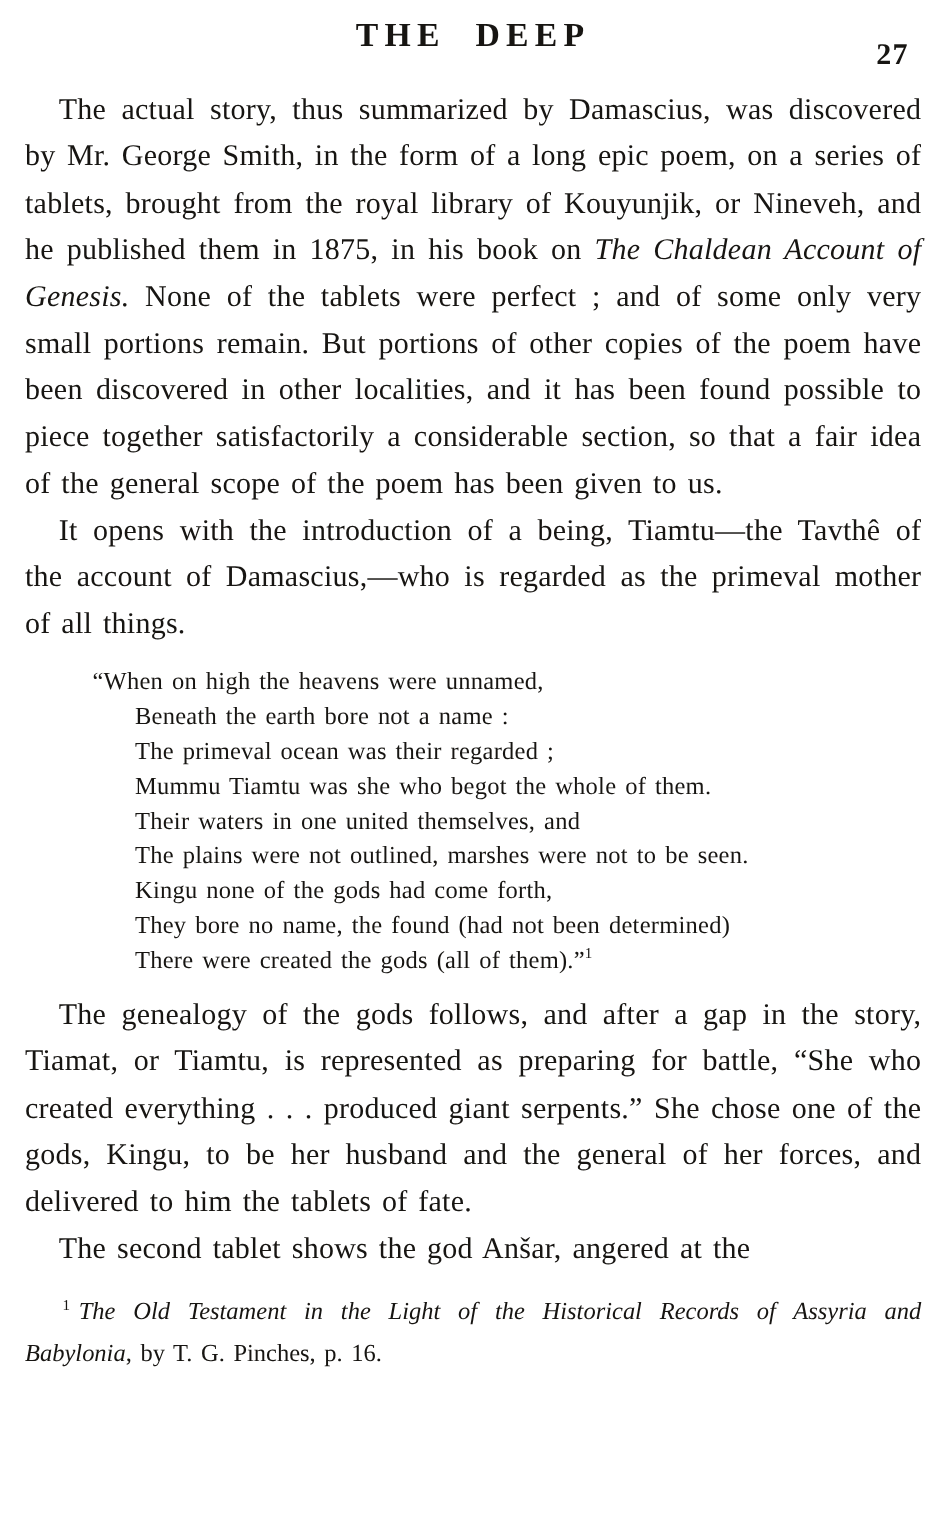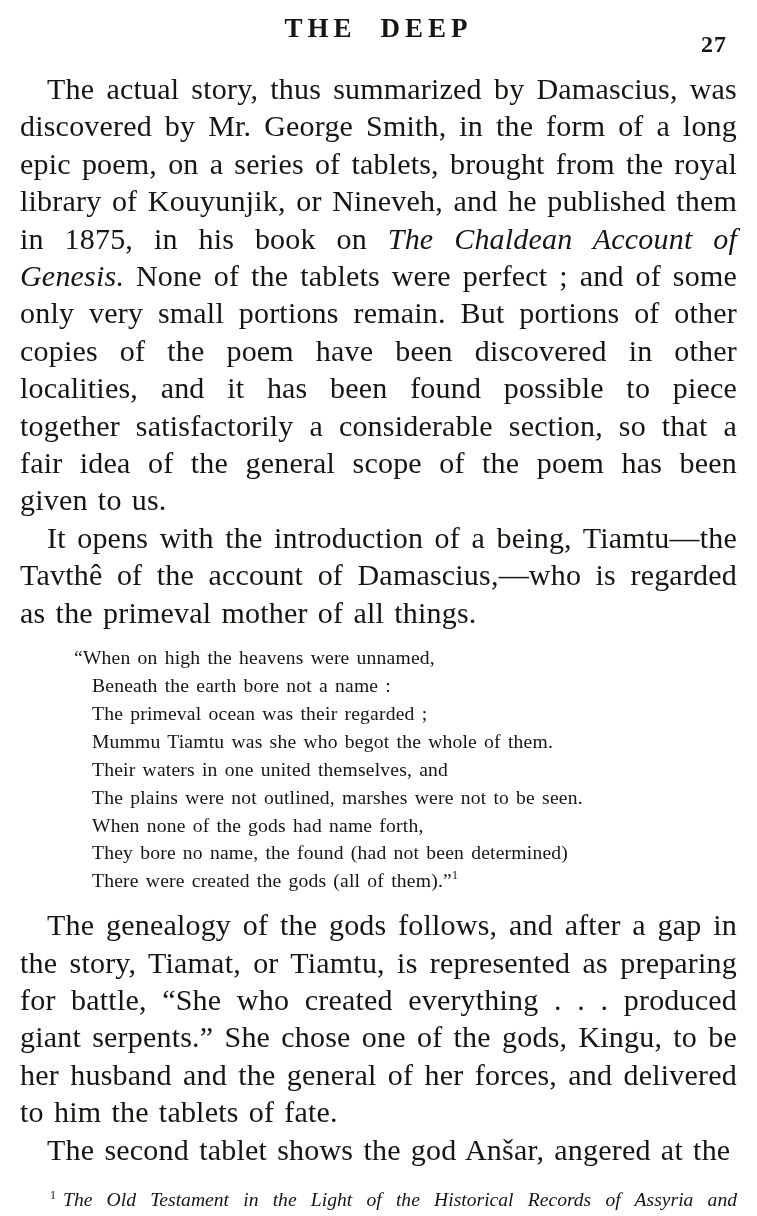--- a/index.html
+++ b/index.html
@@ -37,36 +37,36 @@
     position: absolute;
     right: 10px;
     top: 16px;
     font-size: 24px;
     font-weight: bold;
     line-height: 36px;
     letter-spacing: 1px;
   }
   .para {
     margin: 0;
-    font-size: 30px;
+    font-size: 24px;
     line-height: 37.4px;
     text-align: justify;
     text-indent: 27px;
     word-spacing: 2.5px;
     letter-spacing: 0.2px;
   }
   .poem {
     margin: 13px 0 11px 54px;
     padding-left: 18px;
     font-size: 19.6px;
     line-height: 27.9px;
     word-spacing: 2px;
     letter-spacing: 0.2px;
   }
-  .poem-line { white-space: nowrap; }
+  .poem-line { white-space: nowrap; margin-left: 16px; }
   .poem-line.first { margin-left: -18px; }
   .fn-ref {
     font-size: 12px;
     line-height: 0;
     vertical-align: super;
   }
   .footnote {
     margin-top: 15px;
     font-size: 19.6px;
     line-height: 34px;
@@ -95,21 +95,21 @@
 
   <p class="para">It opens with the introduction of a being, Tiamtu—the Tavthê of the account of Damascius,—who is regarded as the primeval mother of all things.</p>
 
   <div class="poem">
     <div class="poem-line first">“When on high the heavens were unnamed,</div>
     <div class="poem-line">Beneath the earth bore not a name :</div>
     <div class="poem-line">The primeval ocean was their regarded ;</div>
     <div class="poem-line">Mummu Tiamtu was she who begot the whole of them.</div>
     <div class="poem-line">Their waters in one united themselves, and</div>
     <div class="poem-line">The plains were not outlined, marshes were not to be seen.</div>
-    <div class="poem-line">When none of the gods had name forth,</div>
+    <div class="poem-line">Kingu none of the gods had come forth,</div>
     <div class="poem-line">They bore no name, the found (had not been determined)</div>
     <div class="poem-line"><span>There were created the gods (all of them).”</span><sup class="fn-ref">1</sup></div>
   </div>
 
   <p class="para">The genealogy of the gods follows, and after a gap in the story, Tiamat, or Tiamtu, is represented as preparing for battle, “She who created everything . . . produced giant serpents.”  She chose one of the gods, Kingu, to be her husband and the general of her forces, and delivered to him the tablets of fate.</p>
 
   <p class="para">The second tablet shows the god Anšar, angered at the</p>
 
   <div class="footnote"><sup>1</sup><i>The Old Testament in the Light of the Historical Records of Assyria and Babylonia</i><span>, by T. G. Pinches, p. 16.</span></div>
 

